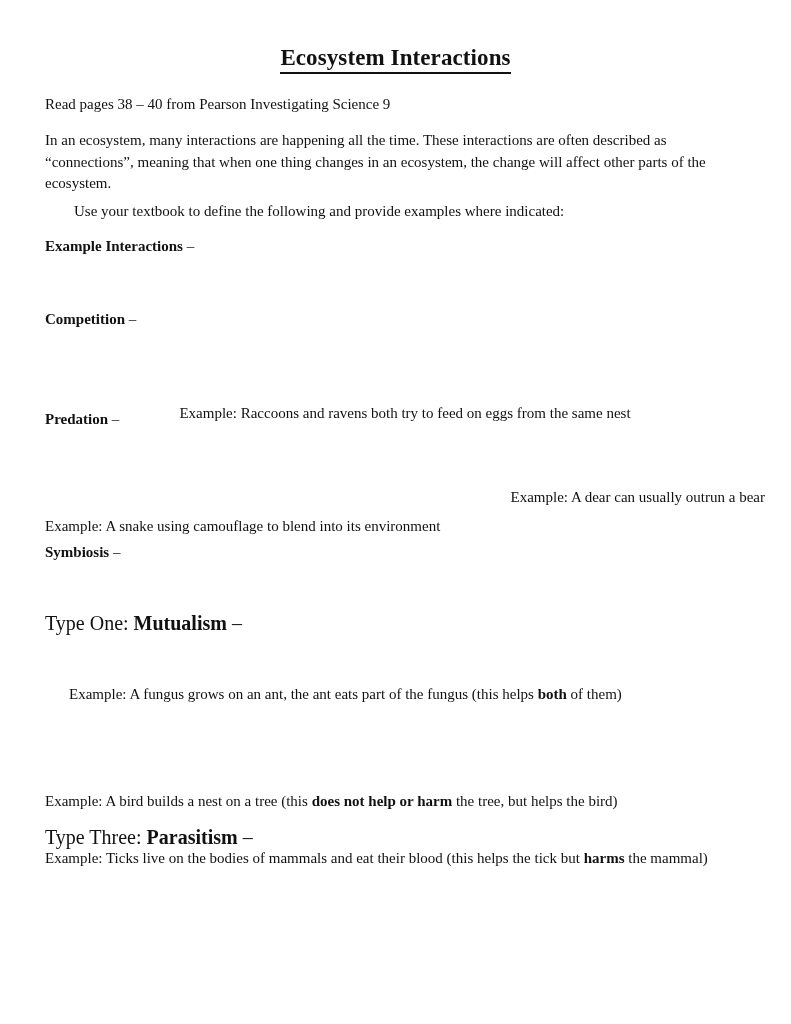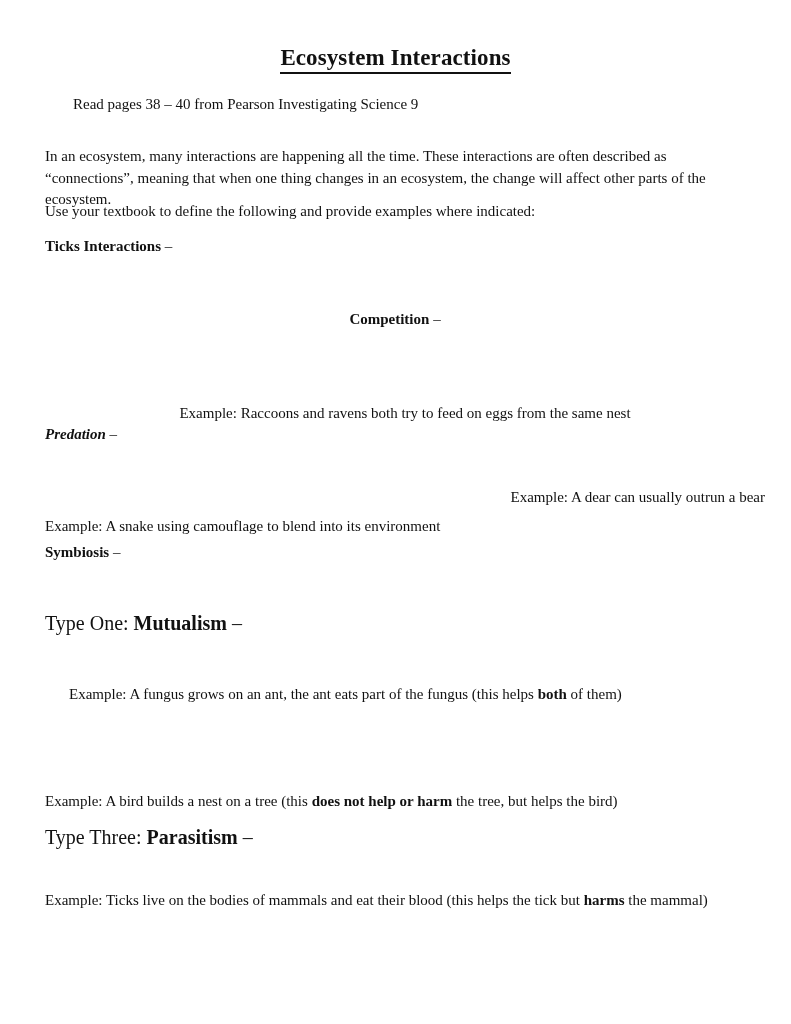--- a/index.html
+++ b/index.html
@@ -53,21 +53,20 @@
     text-align: left;
     white-space: normal;
   }
 
   .para {
     position: absolute;
     left: 45px;
     width: 690px;
     font-size: 15px;
     line-height: 21.5px;
-    margin-top: 16px;
   }
 
   .heading {
     position: absolute;
     left: 45px;
     width: 700px;
     font-size: 15px;
     line-height: 21px;
     font-weight: bold;
   }
@@ -101,37 +100,37 @@
 </style>
 </head>
 <body>
 
 <div class="page">
 
   <div class="doc-title">
     <span>Ecosystem Interactions</span>
   </div>
 
-  <div class="line" style="top:94px;margin-left:28px;">Read pages 38 – 40 from Pearson Investigating Science 9</div>
+  <div class="line" style="top:94px;">Read pages 38 – 40 from Pearson Investigating Science 9</div>
 
   <div class="para" style="top:130px;">In an ecosystem, many interactions are happening all the time. These interactions are often described as “connections”, meaning that when one thing changes in an ecosystem, the change will affect other parts of the ecosystem.</div>
 
-  <div class="line" style="top:201px;">Use your textbook to define the following and provide examples where indicated:</div>
+  <div class="line" style="top:201px;margin-left:29px;">Use your textbook to define the following and provide examples where indicated:</div>
 
   <div class="heading" style="top:236px;">
-    <span>Ticks Interactions</span><span class="dash"> </span><span class="dash">–</span>
+    <span>Example Interactions</span><span class="dash"> </span><span class="dash">–</span>
   </div>
 
-  <div class="heading" style="top:309px;text-align:center;">
+  <div class="heading" style="top:309px;">
     <span>Competition</span><span class="dash"> </span><span class="dash">–</span>
   </div>
 
   <div class="example" style="top:403px;text-align:center;">Example: Raccoons and ravens both try to feed on eggs from the same nest</div>
 
-  <div class="heading" style="top:424px;font-style:italic;">
+  <div class="heading" style="top:409px;">
     <span>Predation</span><span class="dash"> </span><span class="dash">–</span>
   </div>
 
   <div class="example" style="top:487px;text-align:right;">Example: A dear can usually outrun a bear</div>
   <div class="example" style="top:516px;">Example: A snake using camouflage to blend into its environment</div>
 
   <div class="heading" style="top:542px;">
     <span>Symbiosis</span><span class="dash"> </span><span class="dash">–</span>
   </div>
 
@@ -145,17 +144,17 @@
 
 
   <div class="example" style="top:791px;">
     <span>Example: A bird builds a nest on a tree (this </span><b>does not help or harm</b><span> the tree, but helps the bird)</span>
   </div>
 
   <div class="subheading" style="top:827px;">
     <span>Type Three: </span><b>Parasitism</b><span class="dash"> </span><span class="dash">–</span>
   </div>
 
-  <div class="example" style="top:890px;">
+  <div class="example" style="top:848px;">
     <span>Example: Ticks live on the bodies of mammals and eat their blood (this helps the tick but </span><b>harms</b><span> the mammal)</span>
   </div>
 
 </div>
 
 </body></html>

